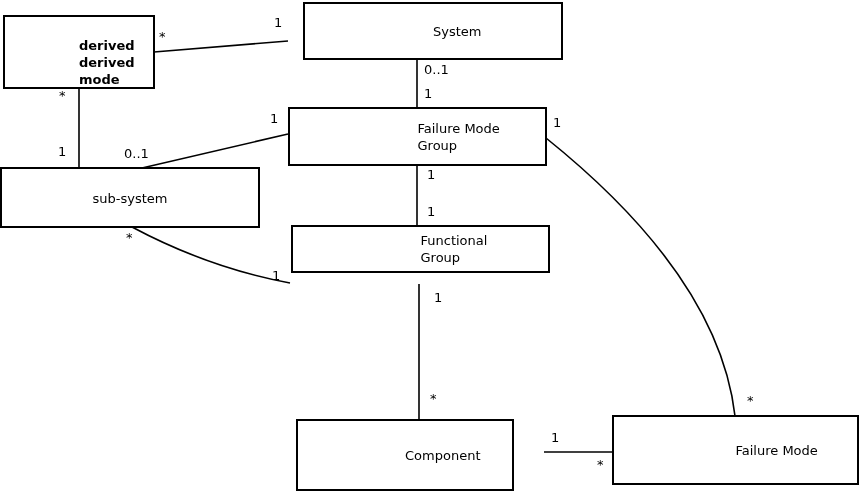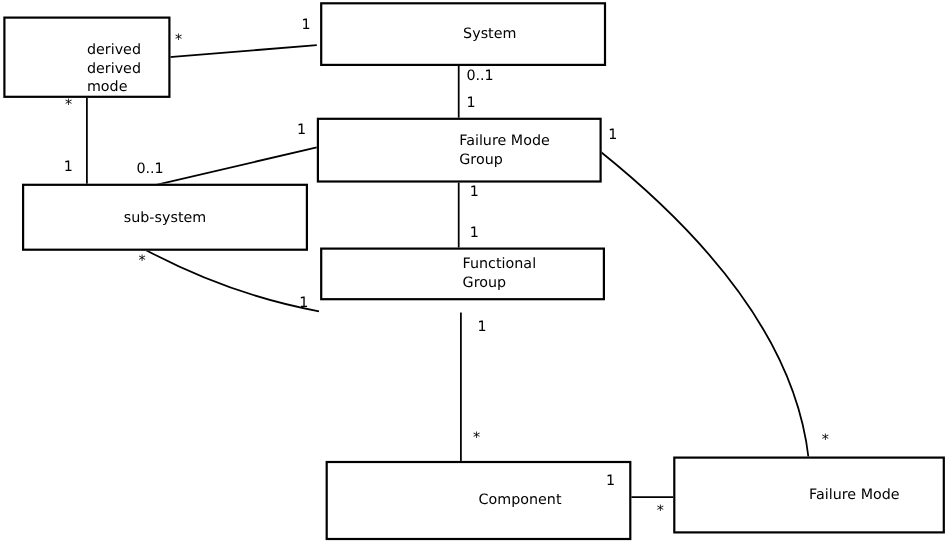--- a/index.html
+++ b/index.html
@@ -27,28 +27,28 @@
     position: absolute;
     left: 50%;
     top: 50%;
     transform: translateY(-50%);
     font-size: 13px;
     line-height: 17px;
     white-space: nowrap;
     text-align: left;
   }
   
-  #e-dfm       { left: 3px;   top: 15px;  width: 152px; height: 74px; }
+  #e-dfm       { left: 3px;   top: 15px;  width: 152px; height: 74px; font-weight: bold; }
   #e-dfm .elabel { top: 20px; transform: none; }
-  #e-system    { left: 291px; top: 2px;   width: 260px; height: 58px; }
+  #e-system    { left: 303px; top: 2px;   width: 260px; height: 58px; }
   #e-fmg       { left: 288px; top: 107px; width: 259px; height: 59px; }
-  #e-subsys    { left: 0px;   top: 167px; width: 260px; height: 61px; margin-left: 20px; }
+  #e-subsys    { left: 0px;   top: 167px; width: 260px; height: 61px; }
   #e-subsys .elabel { transform: translate(-50%,-50%); }
   #e-fg        { left: 291px; top: 225px; width: 259px; height: 48px; }
-  #e-component { left: 296px; top: 419px; width: 278px; height: 72px; }
+  #e-component { left: 296px; top: 419px; width: 218px; height: 72px; }
   #e-fm        { left: 612px; top: 415px; width: 247px; height: 70px; }
   .mult {
     position: absolute;
     font-size: 13px;
     line-height: 16px;
     white-space: nowrap;
   }
 </style>
 </head>
 <body>

